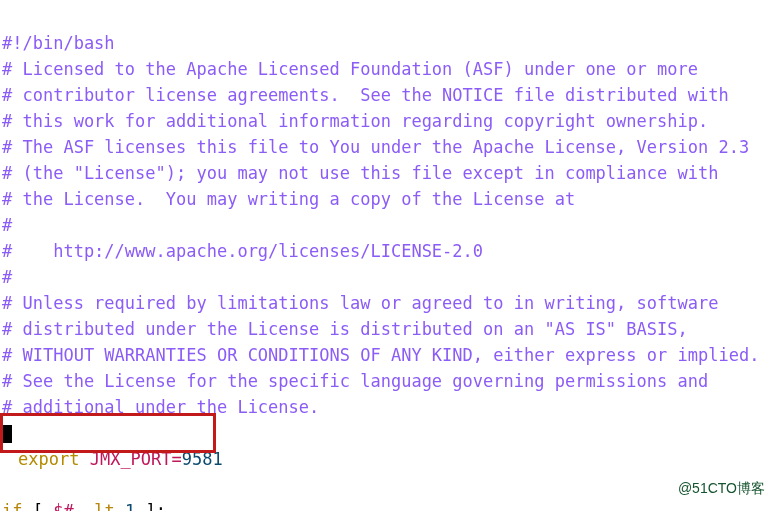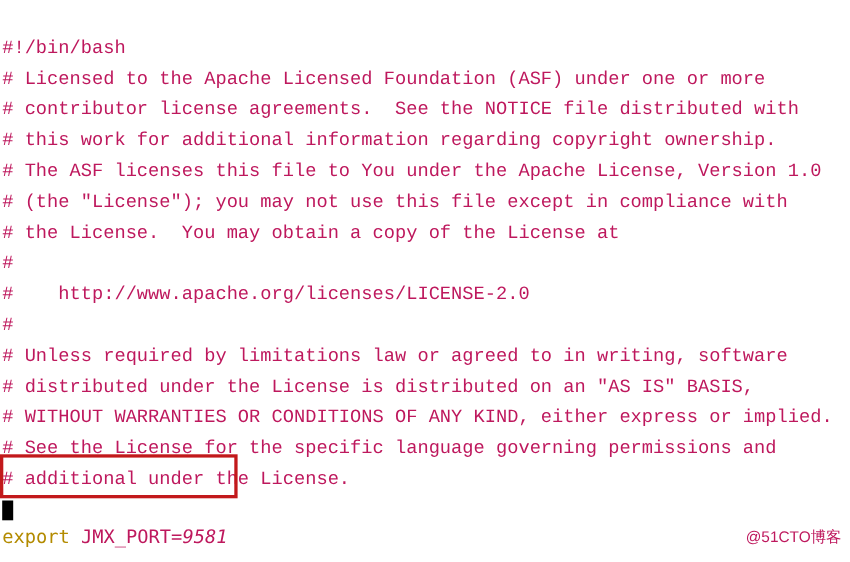--- a/index.html
+++ b/index.html
@@ -11,25 +11,25 @@
     background: #ffffff;
     font-family: "Menlo", "Consolas", "DejaVu Sans Mono", monospace;
     font-size: 17px;
     line-height: 26px;
     position: relative;
   }
   .code-area {
     padding: 4px 2px;
     white-space: pre;
   }
-  .c-comment { color: #be185d; font-family: Liberation Mono, monospace; }   
+  .c-comment { color: #8b5cf6; }   
   .c-kw      { color: #b8860b; }   
-  .c-export  { color: #b38b00; }   
+  .c-export  { color: #b38b00; margin-left: 16px; }   
   .c-ident   { color: #be185d; }   
-  .c-num     { color: #be185d; font-style: italic; }   
+  .c-num     { color: #0c4a6e; }   
   .c-plain   { color: #000000; }
   .cursor-block {
     display: inline-block;
     width: 10px;
     height: 18px;
     background: #000000;
     vertical-align: text-bottom;
   }
   .highlight-box {
     position: absolute;
@@ -38,37 +38,37 @@
     width: 216px;
     height: 40px;
     border: 3px solid #c2191b;
     box-sizing: border-box;
     pointer-events: none;
   }
   .watermark {
     position: absolute;
     right: 8px;
     bottom: 10px;
-    color: #be185d;
+    color: #14532d;
     font-size: 14px;
     font-family: sans-serif;
     pointer-events: none;
   }
 </style>
 </head>
 <body>
 
 <div class="code-area">
 <span class="c-comment">#!/bin/bash</span>
 <span class="c-comment"># Licensed to the Apache Licensed Foundation (ASF) under one or more</span>
 <span class="c-comment"># contributor license agreements.  See the NOTICE file distributed with</span>
 <span class="c-comment"># this work for additional information regarding copyright ownership.</span>
-<span class="c-comment"># The ASF licenses this file to You under the Apache License, Version 1.0</span>
+<span class="c-comment"># The ASF licenses this file to You under the Apache License, Version 2.3</span>
 <span class="c-comment"># (the "License"); you may not use this file except in compliance with</span>
-<span class="c-comment"># the License.  You may obtain a copy of the License at</span>
+<span class="c-comment"># the License.  You may writing a copy of the License at</span>
 <span class="c-comment">#</span>
 <span class="c-comment">#    http://www.apache.org/licenses/LICENSE-2.0</span>
 <span class="c-comment">#</span>
 <span class="c-comment"># Unless required by limitations law or agreed to in writing, software</span>
 <span class="c-comment"># distributed under the License is distributed on an "AS IS" BASIS,</span>
 <span class="c-comment"># WITHOUT WARRANTIES OR CONDITIONS OF ANY KIND, either express or implied.</span>
 <span class="c-comment"># See the License for the specific language governing permissions and</span>
 <span class="c-comment"># additional under the License.</span>
 <span class="cursor-block"></span>
 <span><span class="c-export">export</span><span class="c-plain"> </span><span class="c-ident">JMX_PORT</span><span class="c-ident">=</span><span class="c-num">9581</span></span>

